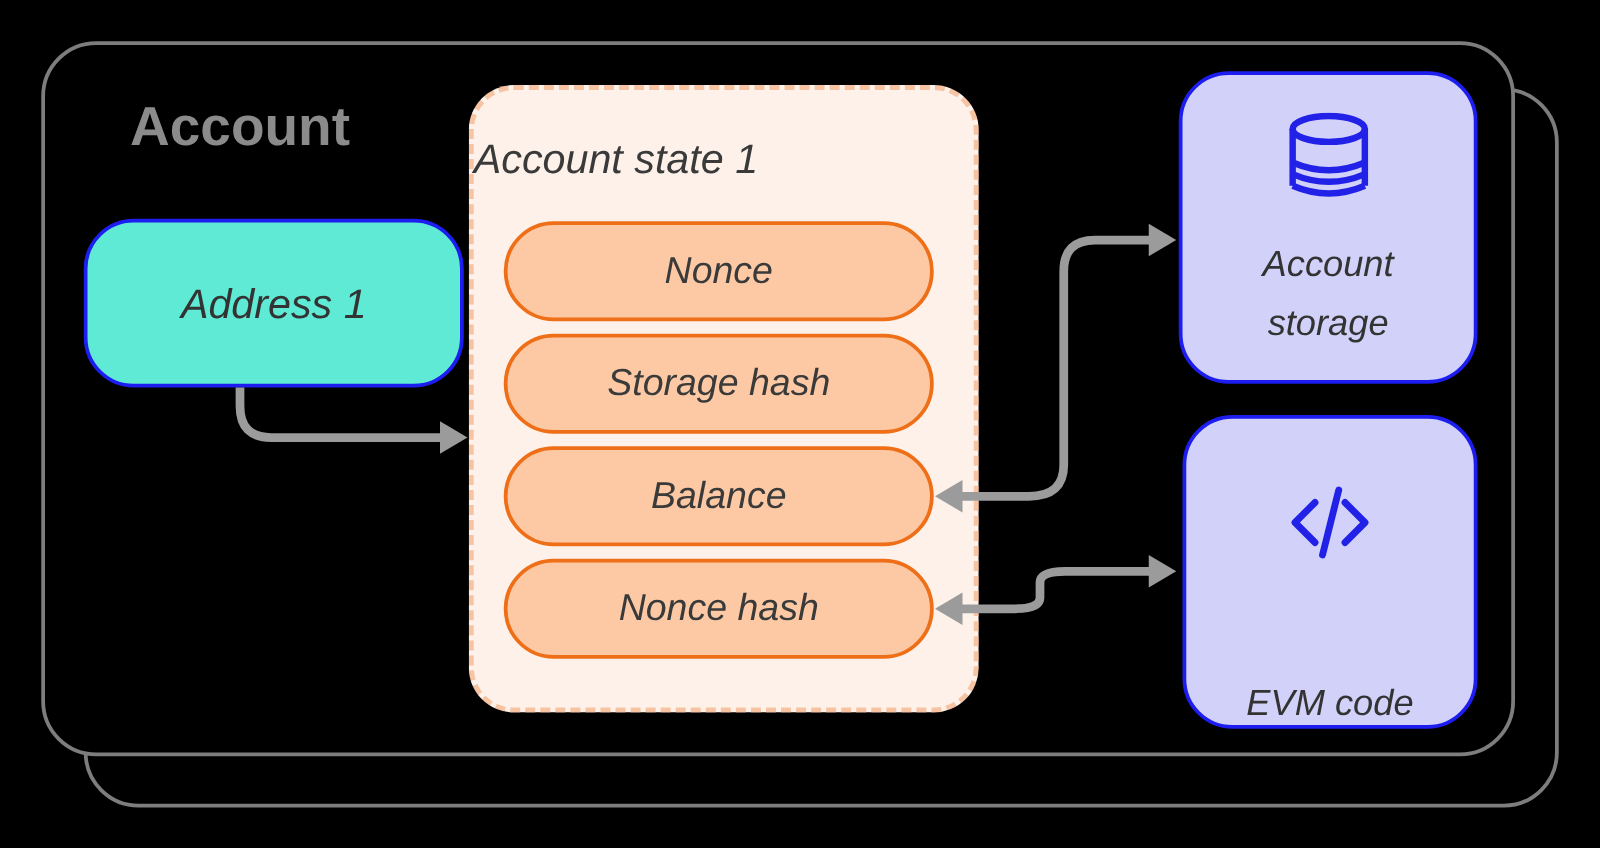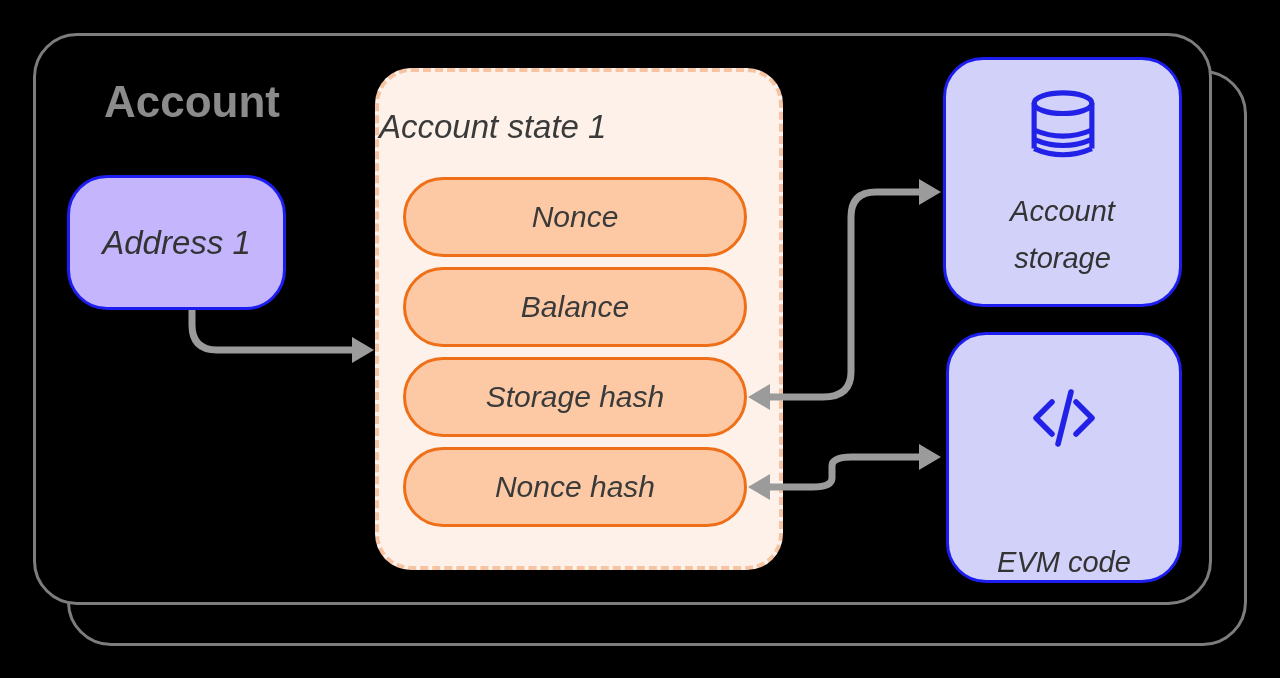--- a/index.html
+++ b/index.html
@@ -43,23 +43,23 @@
     font-size: 44px;
     font-weight: bold;
     color: #8b8b8b;
     letter-spacing: 0px;
     line-height: 1.0;
   }
 
   .address-box {
     position: absolute;
     left: 67px; top: 175px;
-    width: 219px; height: 135px;
-    box-sizing: border-box;
-    background: #c4b5fd;
+    width: 304px; height: 135px;
+    box-sizing: border-box;
+    background: #5eead4;
     border: 3px solid #1d1df0;
     border-radius: 40px;
     display: flex;
     align-items: center;
     justify-content: center;
     font-style: italic;
     font-size: 33px;
     color: #333333;
   }
 
@@ -157,24 +157,24 @@
       <span>Address 1</span>
     </div>
 
     <div class="state-box">
       <div class="state-title">Account state 1</div>
       <div class="pill-stack">
         <div class="pill">
           <span>Nonce</span>
         </div>
         <div class="pill">
+          <span>Storage hash</span>
+        </div>
+        <div class="pill">
           <span>Balance</span>
-        </div>
-        <div class="pill">
-          <span>Storage hash</span>
         </div>
         <div class="pill">
           <span>Nonce hash</span>
         </div>
       </div>
     </div>
 
     <div class="side-box storage-box">
       <span class="icon">
         <svg width="66" height="80" viewBox="0 0 64 76">

